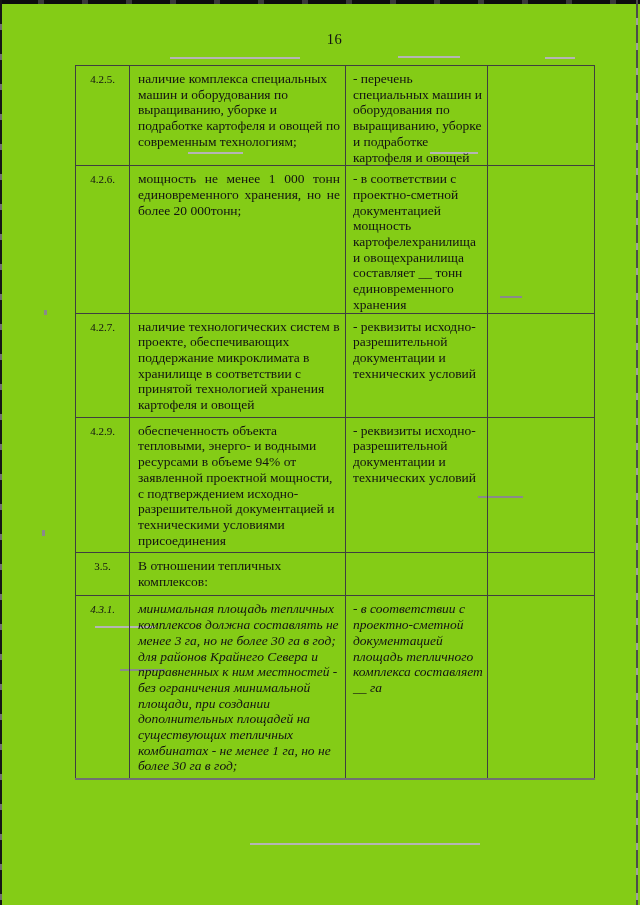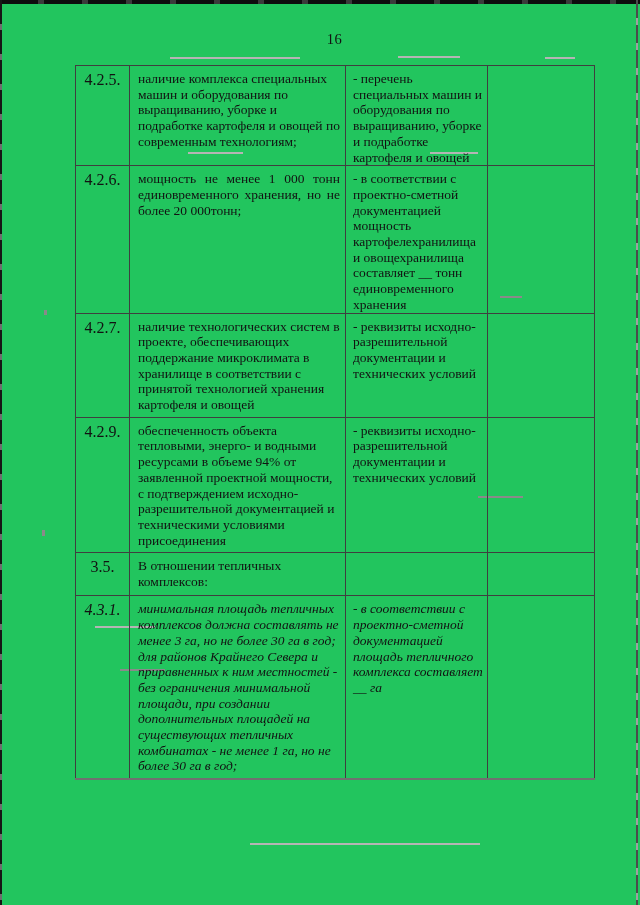--- a/index.html
+++ b/index.html
@@ -5,21 +5,21 @@
   * { margin: 0; padding: 0; box-sizing: border-box; }
   html, body { width: 640px; height: 905px; }
   body {
     font-family: "Liberation Serif", "DejaVu Serif", serif;
     background: #ffffff;
   }
   .page {
     position: relative;
     width: 640px;
     height: 905px;
-    background: #22c55e;
+    background: #84cc16;
     overflow: hidden;
     color: #121212;
   }
   
   .edge-top {
     position: absolute; top: 0; left: 0;
     width: 640px; height: 4px;
     background: repeating-linear-gradient(90deg, #0d0d0d 0 38px, #3a3a3a 38px 44px);
   }
   .edge-left {
@@ -54,21 +54,21 @@
   }
   table.doc td {
     border: 1.5px solid #3f3f3f;
     vertical-align: top;
     overflow: hidden;
   }
   table.doc tr:last-child td { border-bottom: 2.5px solid #707070; }
   td.c-num {
     text-align: center;
     padding-top: 6px;
-    font-size: 16px;
+    font-size: 11px;
   }
   td.c-crit { padding: 5px 5px 4px 8px; }
   td.c-docs { padding: 5px 3px 0 7px; }
   td.c-note { padding: 5px 3px 0 5px; }
   td.justify { text-align: justify; }
   tr.r0 { height: 92px; }
   tr.r1 { height: 143px; }
   tr.r2 { height: 100px; }
   tr.r3 { height: 100px; }
   tr.r4 { height: 130px; }

